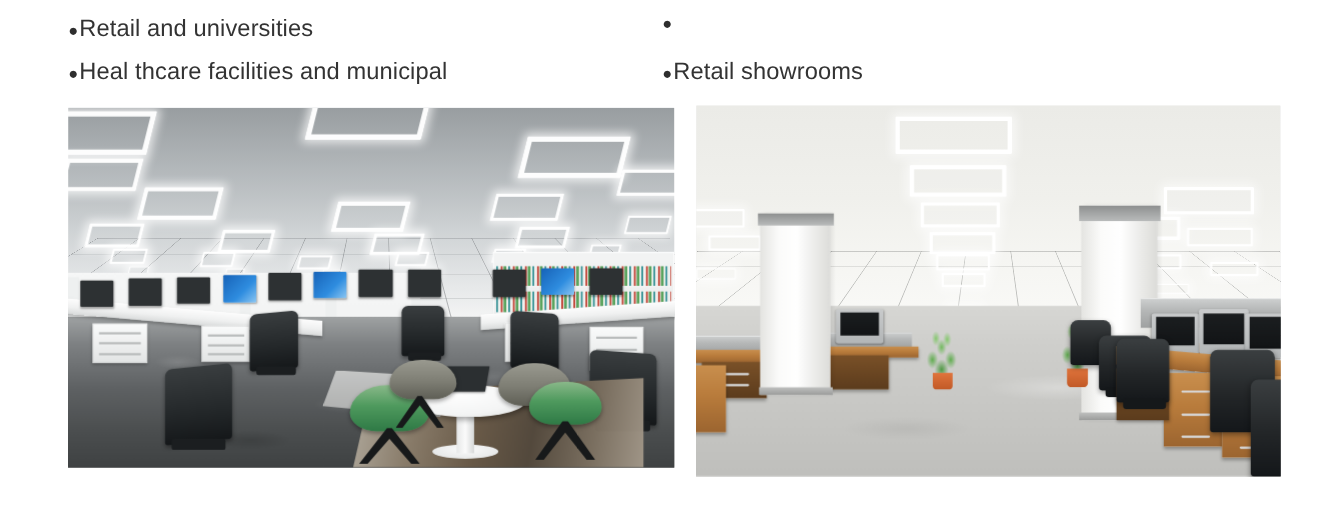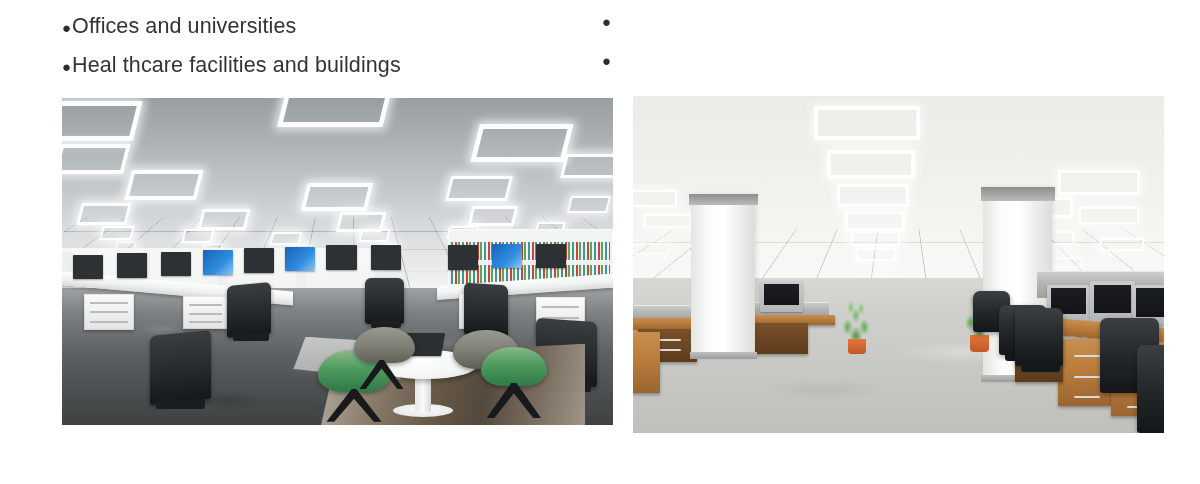--- a/index.html
+++ b/index.html
@@ -345,34 +345,35 @@
 </head>
 <body>
 
 <div class="page">
 
   <div class="bullet-cols">
 
     <div class="bullet-col">
       <div class="bullet-row">
         <span class="bullet-dot">●</span>
-        <span class="bullet-label">Offices and universities</span>
+        <span class="bullet-label">Retail and universities</span>
       </div>
       <div class="bullet-row">
         <span class="bullet-dot">●</span>
-        <span class="bullet-label">Heal thcare facilities and buildings</span>
+        <span class="bullet-label">Heal thcare facilities and municipal</span>
       </div>
     </div>
 
     <div class="bullet-col">
       <div class="bullet-row">
         <span class="bullet-dot">●</span>
       </div>
       <div class="bullet-row">
         <span class="bullet-dot">●</span>
+        <span class="bullet-label">Retail showrooms</span>
       </div>
     </div>
 
   </div>
 
   <div class="photo" id="photo-left">
     <div class="lp-bg"></div>
     <div class="lp-ceiling"></div>
     <div class="lp-grid"></div>
 

